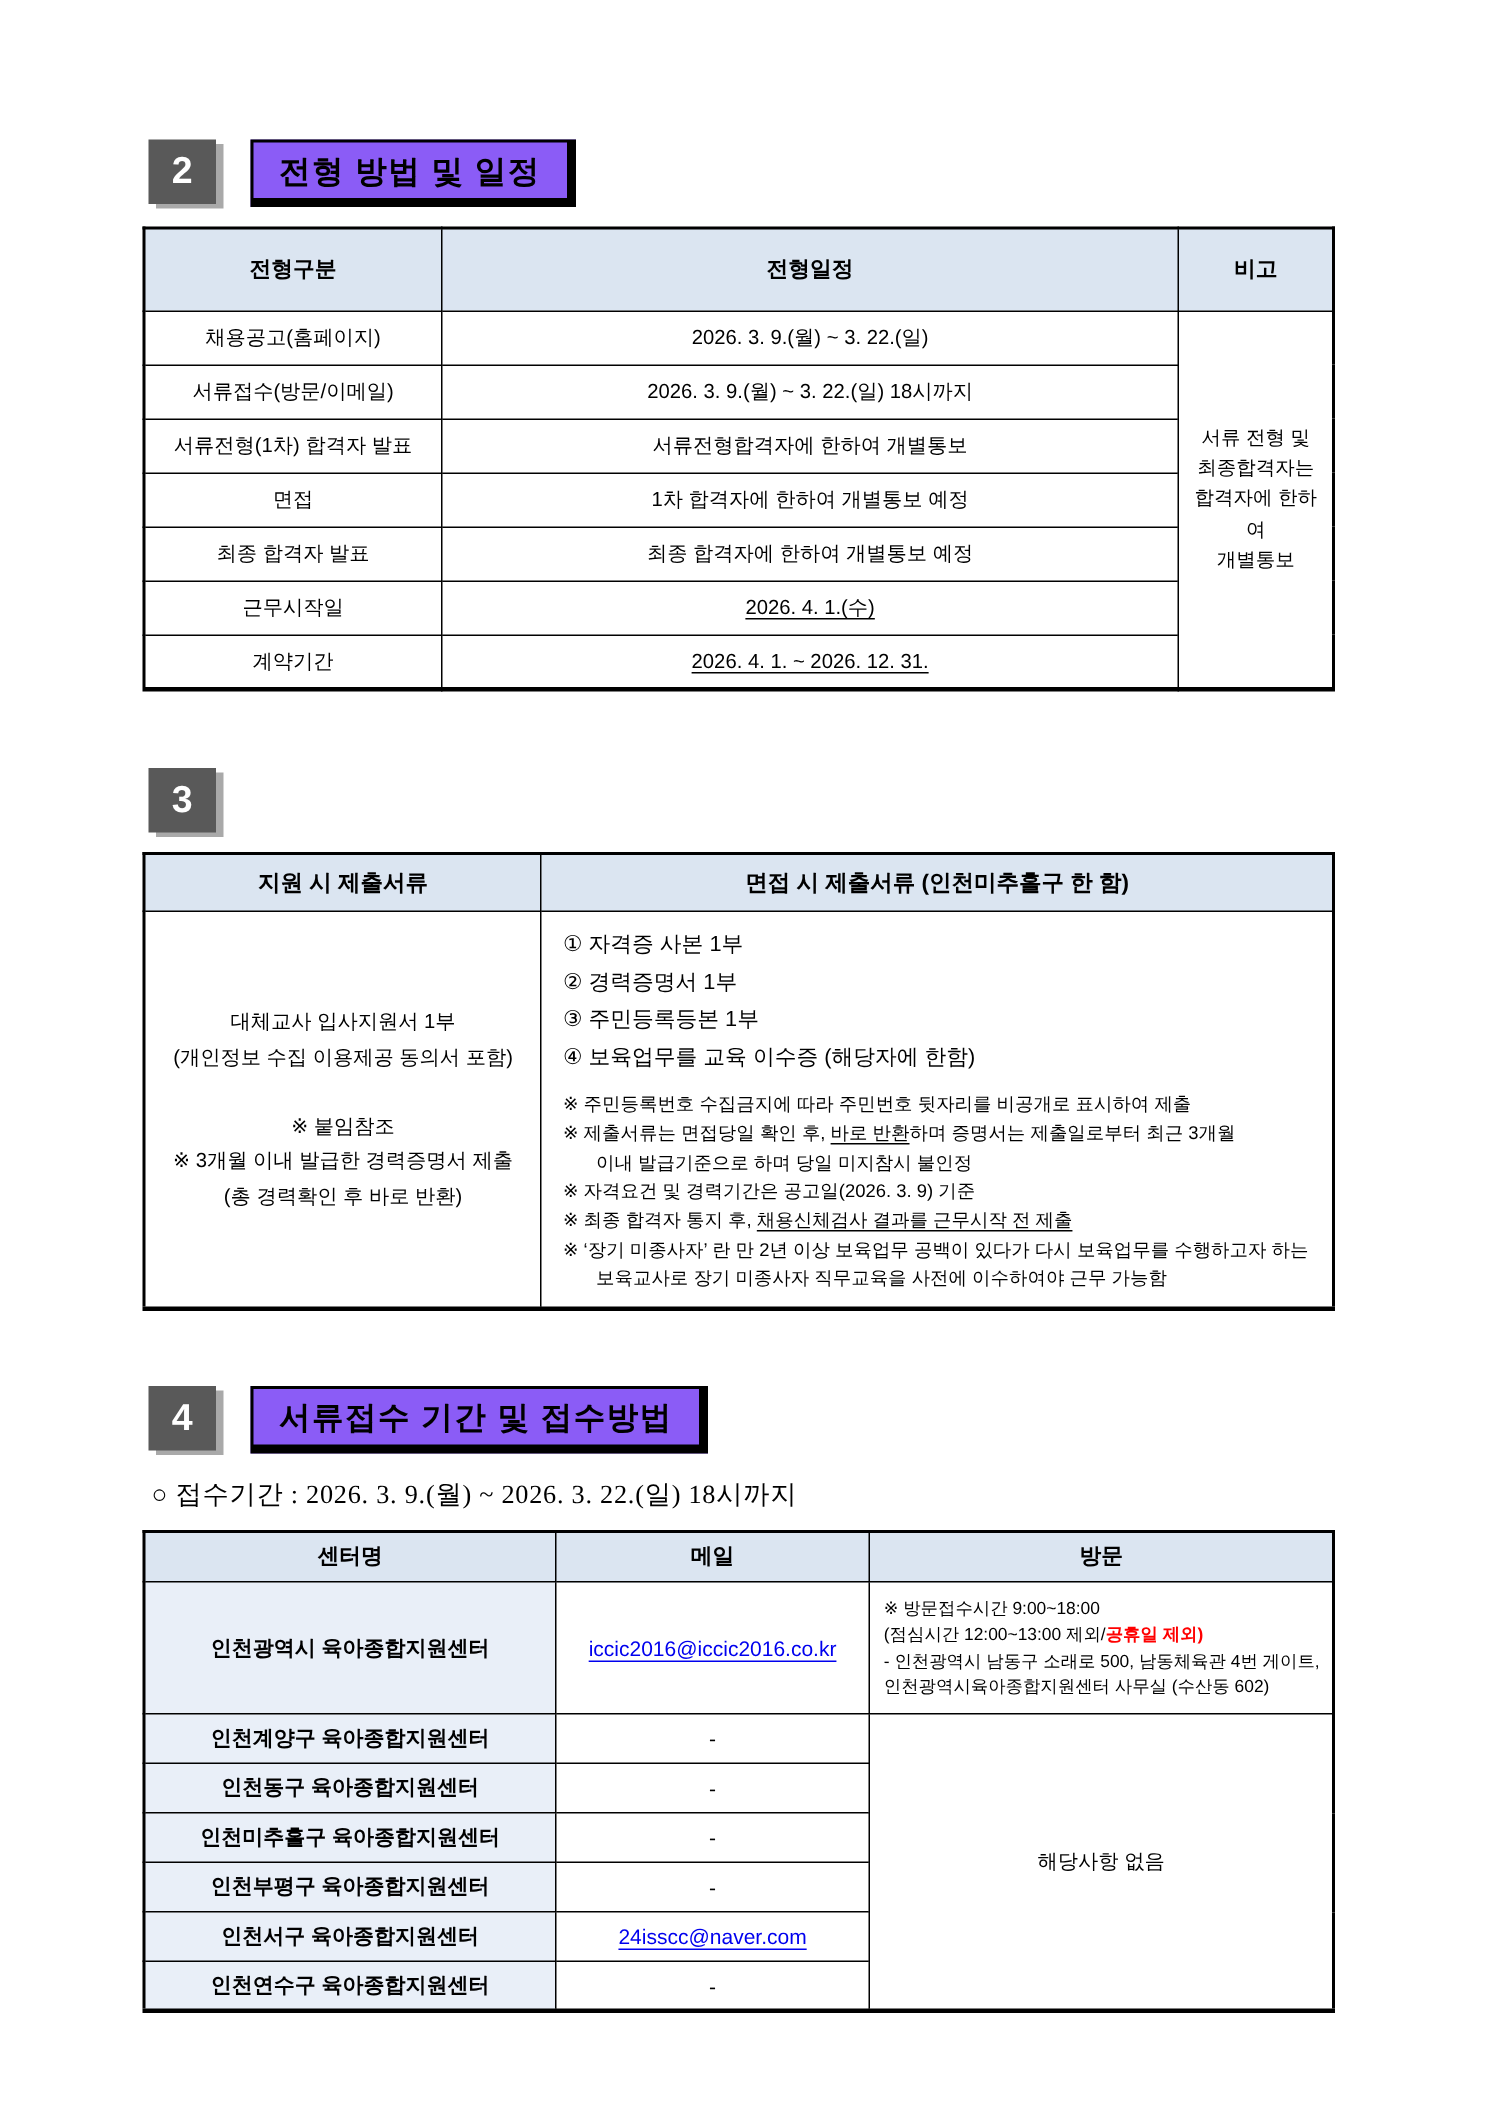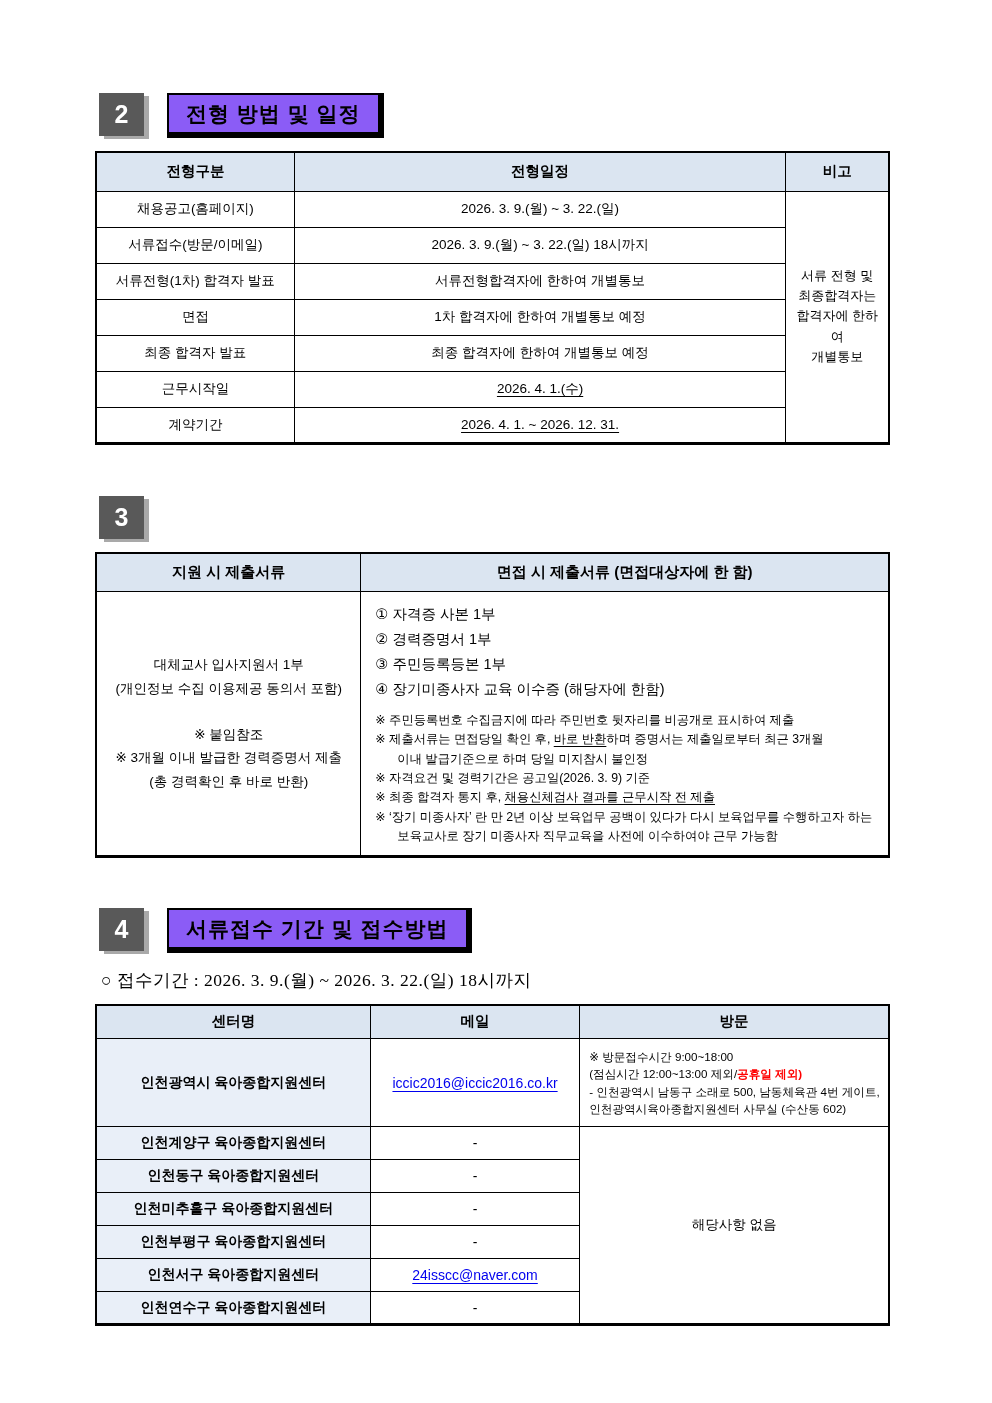--- a/index.html
+++ b/index.html
@@ -28,21 +28,21 @@
     display: flex; align-items: center;
   }
 
   
   table { border-collapse: collapse; width: 795px; table-layout: fixed; }
   th, td { border: 1px solid #000; padding: 2px 4px; }
   table { border: 2px solid #000; border-bottom-width: 3px; }
   th { background: #dbe5f1; font-weight: bold; font-size: 14.5px; text-align: center; }
 
   
-  .t1 th { height: 39px; }
+  .t1 th { height: 55px; }
   .t1 td { height: 36px; text-align: center; font-size: 13.5px; }
   .t1 .note-cell { font-size: 13px; line-height: 1.55; }
   .u { text-decoration: underline; text-underline-offset: 3px; }
 
   
   .t2 th { height: 39px; font-size: 15px; text-align: center; }
   .t2 .left-cell {
     text-align: center; vertical-align: middle;
     font-size: 13.5px; line-height: 1.75; height: 246px;
   }
@@ -147,35 +147,35 @@
     </div>
 
     <table class="t2">
       <colgroup>
           <col style="width:33.4%">
           <col style="width:66.6%">
         </colgroup>
       <tbody>
           <tr>
         <th>지원 시 제출서류</th>
-        <th>면접 시 제출서류 (면접대상자에 한 함)</th>
+        <th>면접 시 제출서류 (인천미추홀구 한 함)</th>
       </tr>
       <tr>
         <td class="left-cell">
           <div>대체교사 입사지원서 1부</div>
           <div>(개인정보 수집 이용제공 동의서 포함)</div>
           <div class="gap-top">※ 붙임참조</div>
           <div>※ 3개월 이내 발급한 경력증명서 제출</div>
           <div>(총 경력확인 후 바로 반환)</div>
         </td>
         <td class="right-cell">
           <div class="doc-item">① 자격증 사본 1부</div>
           <div class="doc-item">② 경력증명서 1부</div>
           <div class="doc-item">③ 주민등록등본 1부</div>
-          <div class="doc-item">④ 장기미종사자 교육 이수증 (해당자에 한함)</div>
+          <div class="doc-item">④ 보육업무를 교육 이수증 (해당자에 한함)</div>
           <div class="notes">
             <div>※ 주민등록번호 수집금지에 따라 주민번호 뒷자리를 비공개로 표시하여 제출</div>
             <div><span>※ 제출서류는 면접당일 확인 후, </span><span class="u">바로 반환</span><span>하며 증명서는 제출일로부터 최근 3개월</span></div>
             <div class="note-indent">이내 발급기준으로 하며 당일 미지참시 불인정</div>
             <div>※ 자격요건 및 경력기간은 공고일(2026. 3. 9) 기준</div>
             <div><span>※ 최종 합격자 통지 후, </span><span class="u">채용신체검사 결과를 근무시작 전 제출</span></div>
             <div>※ ‘장기 미종사자’ 란 만 2년 이상 보육업무 공백이 있다가 다시 보육업무를 수행하고자 하는</div>
             <div class="note-indent">보육교사로 장기 미종사자 직무교육을 사전에 이수하여야 근무 가능함</div>
           </div>
         </td>

